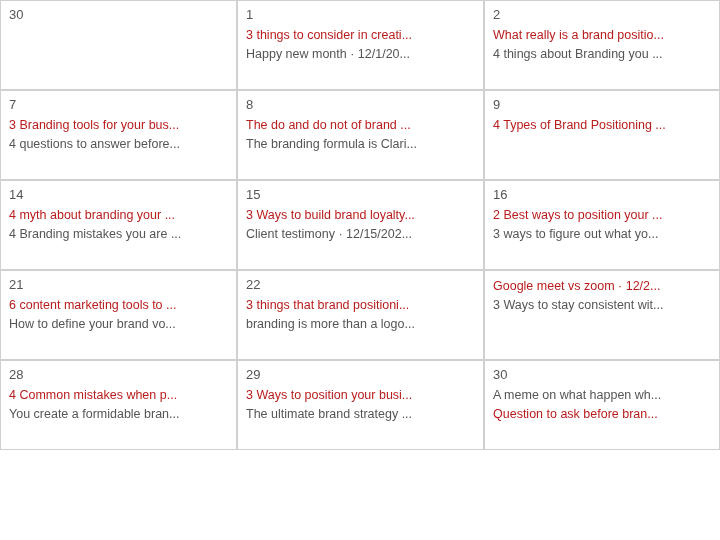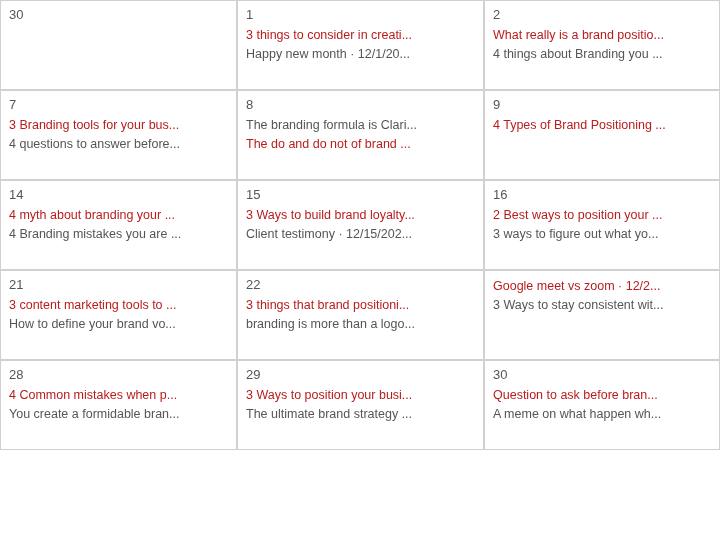--- a/index.html
+++ b/index.html
@@ -58,22 +58,22 @@
       <div class="cell-line">What really is a brand positio...</div>
       <div class="cell-line secondary">4 things about Branding you ...</div>
     </div>
     <div class="cell">
       <div class="cell-number">7</div>
       <div class="cell-line">3 Branding tools for your bus...</div>
       <div class="cell-line secondary">4 questions to answer before...</div>
     </div>
     <div class="cell">
       <div class="cell-number">8</div>
+      <div class="cell-line">The do and do not of brand ...</div>
       <div class="cell-line secondary">The branding formula is Clari...</div>
-      <div class="cell-line">The do and do not of brand ...</div>
     </div>
     <div class="cell">
       <div class="cell-number">9</div>
       <div class="cell-line">4 Types of Brand Positioning ...</div>
     </div>
     <div class="cell">
       <div class="cell-number">14</div>
       <div class="cell-line">4 myth about branding your ...</div>
       <div class="cell-line secondary">4 Branding mistakes you are ...</div>
     </div>
@@ -82,21 +82,21 @@
       <div class="cell-line">3 Ways to build brand loyalty...</div>
       <div class="cell-line secondary">Client testimony · 12/15/202...</div>
     </div>
     <div class="cell">
       <div class="cell-number">16</div>
       <div class="cell-line">2 Best ways to position your ...</div>
       <div class="cell-line secondary">3 ways to figure out what yo...</div>
     </div>
     <div class="cell">
       <div class="cell-number">21</div>
-      <div class="cell-line">3 content marketing tools to ...</div>
+      <div class="cell-line">6 content marketing tools to ...</div>
       <div class="cell-line secondary">How to define your brand vo...</div>
     </div>
     <div class="cell">
       <div class="cell-number">22</div>
       <div class="cell-line">3 things that brand positioni...</div>
       <div class="cell-line secondary">branding is more than a logo...</div>
     </div>
     <div class="cell">
       <div class="cell-line">Google meet vs zoom · 12/2...</div>
       <div class="cell-line secondary">3 Ways to stay consistent wit...</div>
@@ -106,16 +106,16 @@
       <div class="cell-line">4 Common mistakes when p...</div>
       <div class="cell-line secondary">You create a formidable bran...</div>
     </div>
     <div class="cell">
       <div class="cell-number">29</div>
       <div class="cell-line">3 Ways to position your busi...</div>
       <div class="cell-line secondary">The ultimate brand strategy ...</div>
     </div>
     <div class="cell">
       <div class="cell-number">30</div>
+      <div class="cell-line secondary">A meme on what happen wh...</div>
       <div class="cell-line">Question to ask before bran...</div>
-      <div class="cell-line secondary">A meme on what happen wh...</div>
     </div>
   </div>
 
 </body></html>

